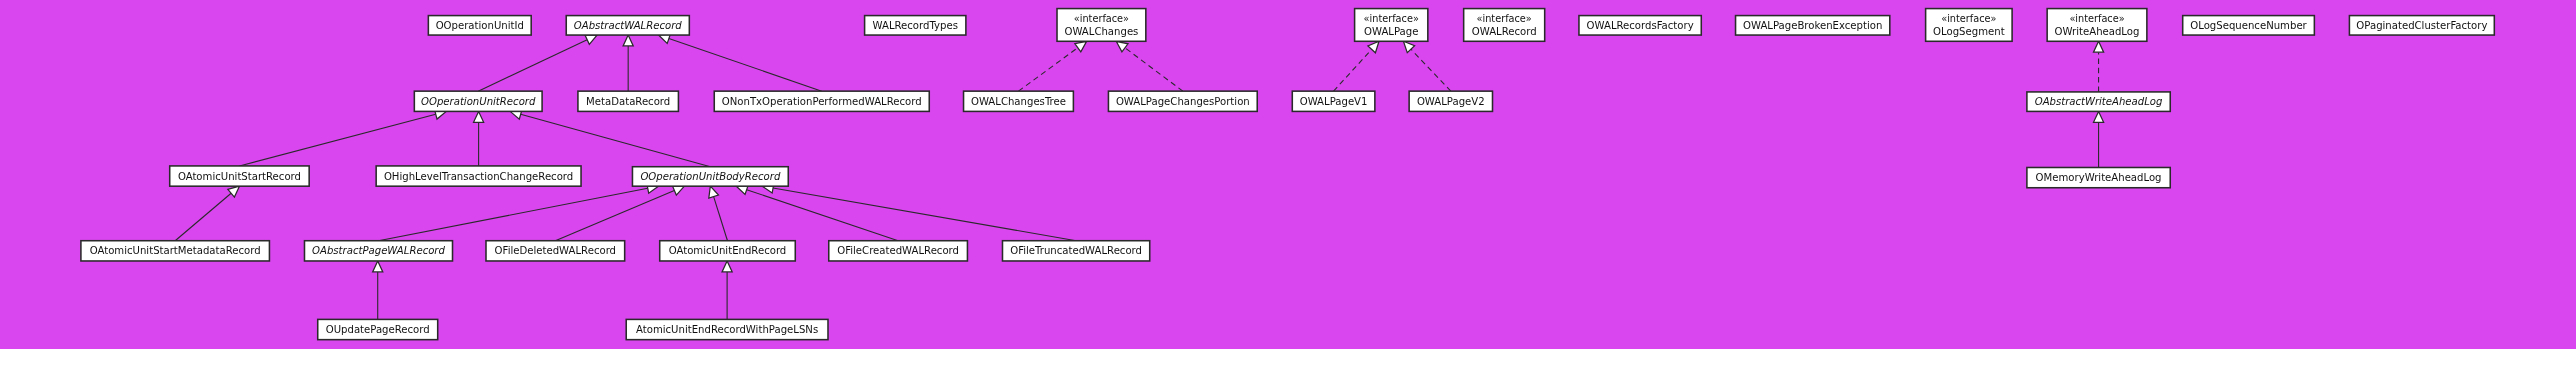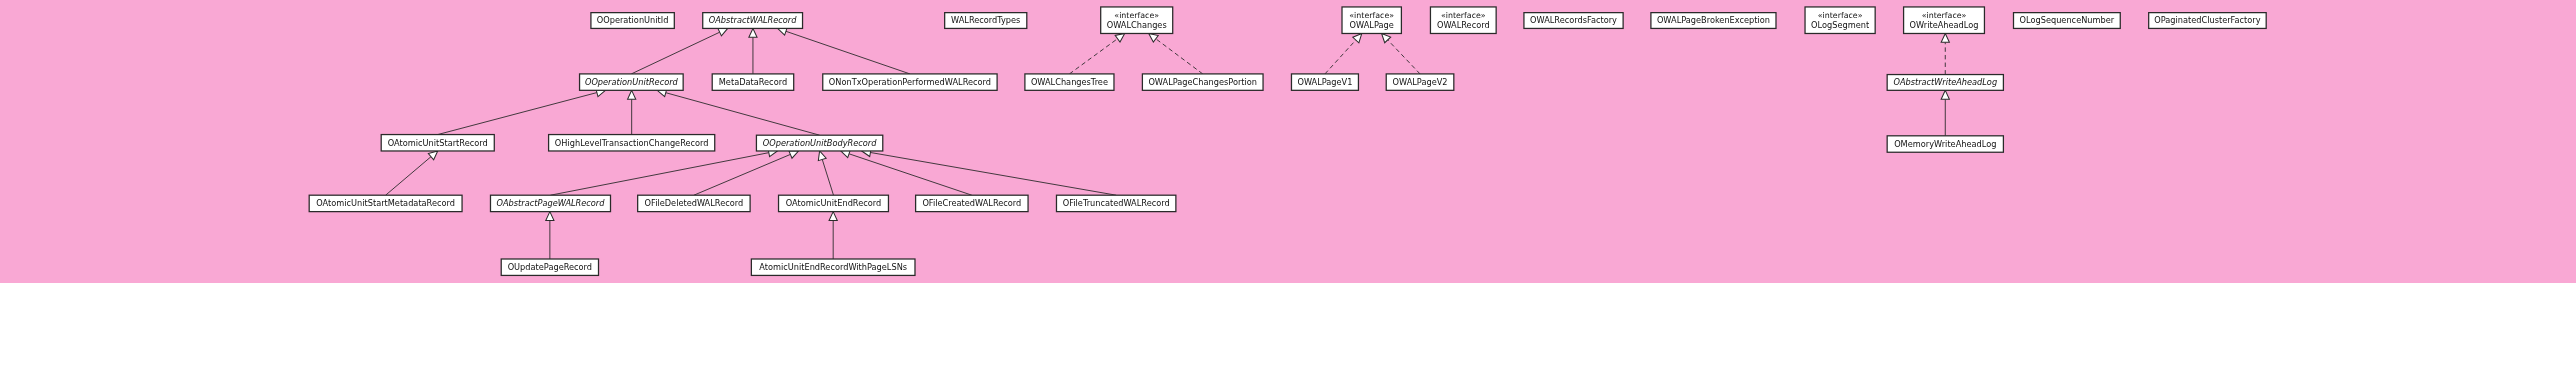--- a/index.html
+++ b/index.html
@@ -1,20 +1,20 @@
 <!DOCTYPE html>
 <html style="font-size:13px"><head>
 <meta charset="utf-8">
 <style>
   html, body { margin: 0; padding: 0; background: #ffffff; }
   .diagram-wrap {
     position: relative;
     width: 2576px;
-    height: 283px;
-    background: #f9a8d4;
+    height: 349px;
+    background: #d946ef;
     font-family: "DejaVu Sans", "Liberation Sans", sans-serif;
   }
   .diagram-wrap svg { display: block; width: 100%; height: 100%; }
   svg text {
     font-family: "DejaVu Sans", "Liberation Sans", sans-serif;
     fill: #111111;
     user-select: none;
   }
   g[data-interactable="true"] { cursor: pointer; }
 </style>

